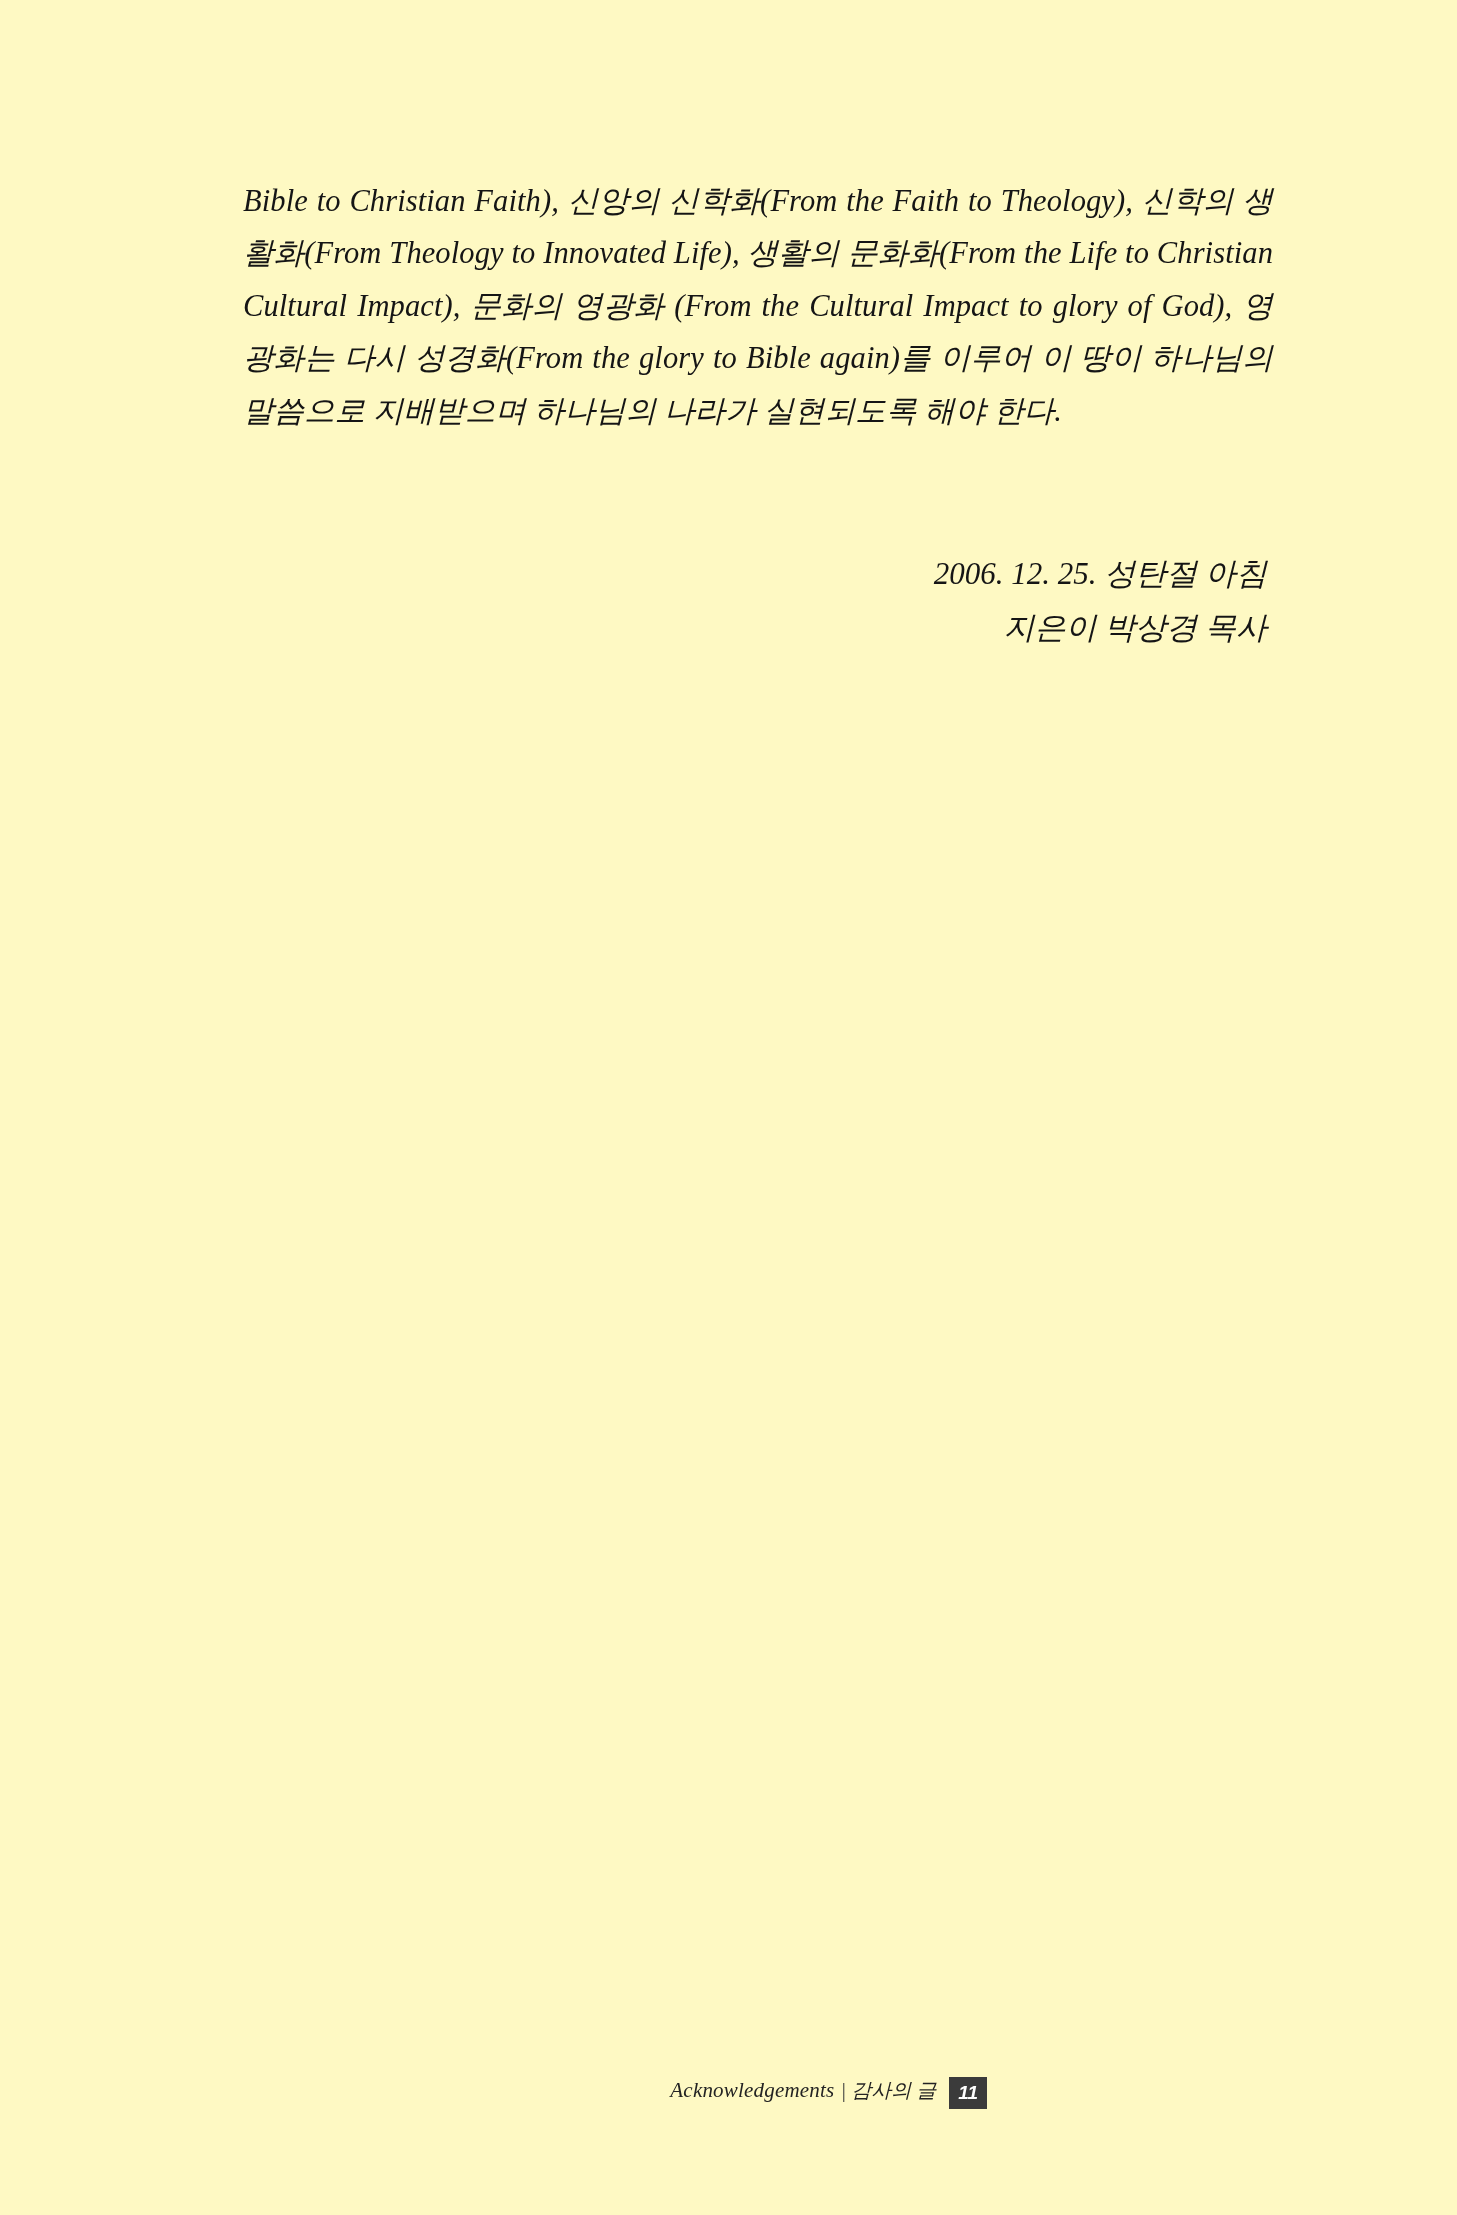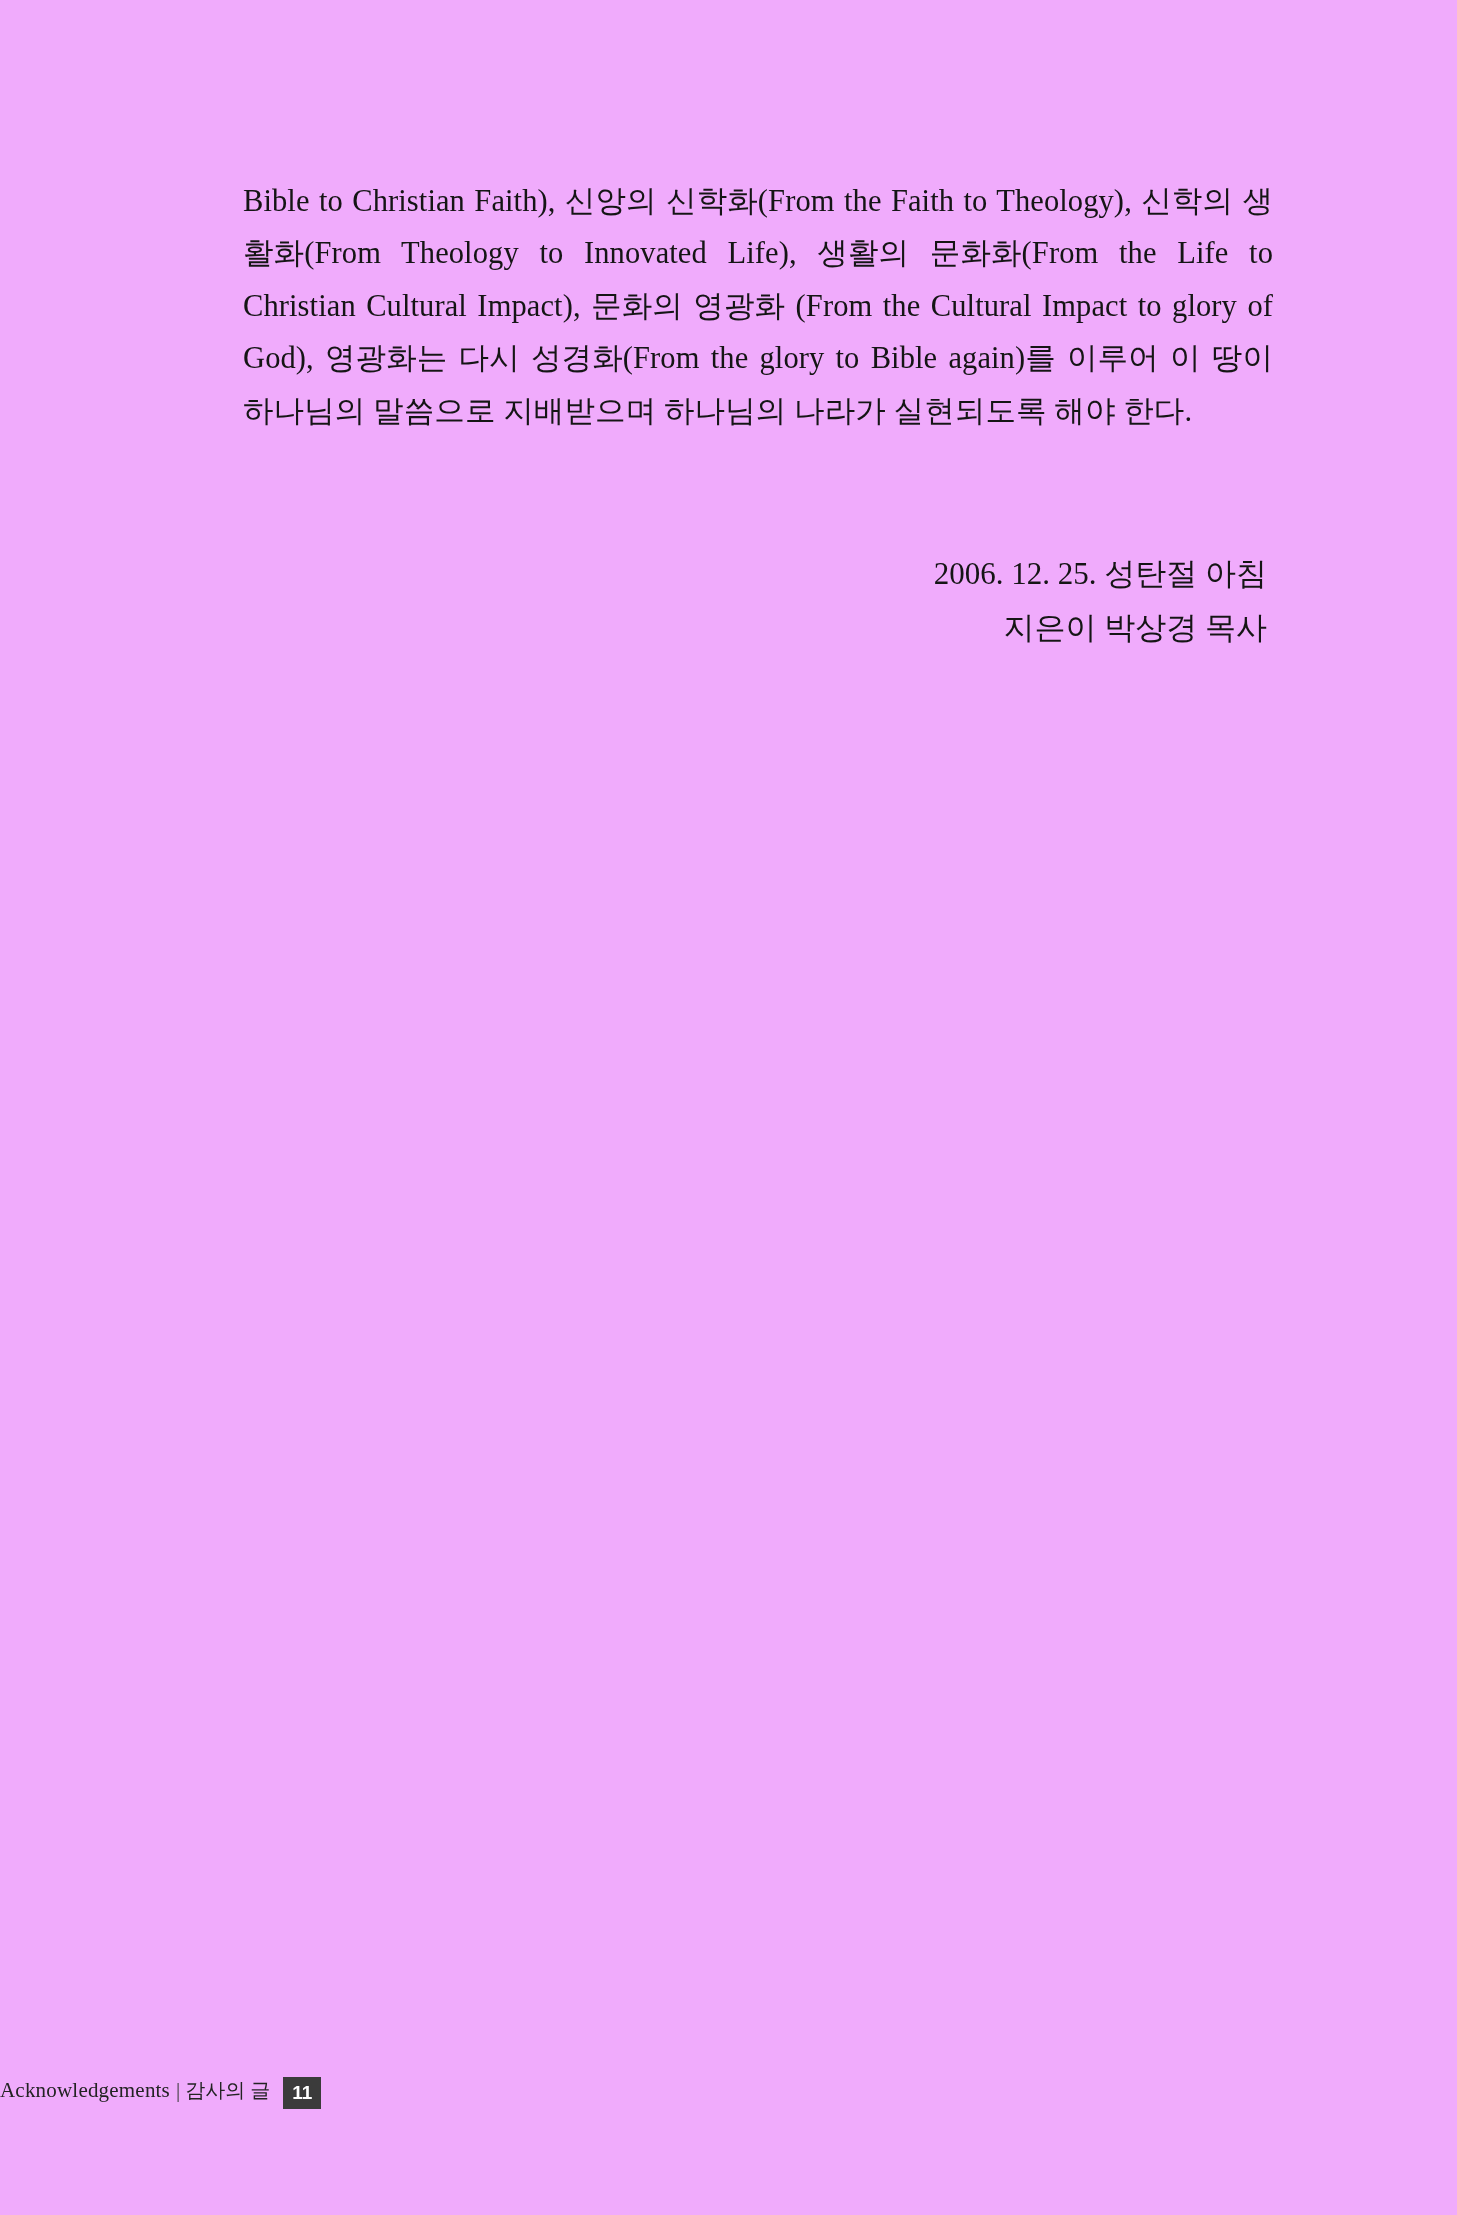--- a/index.html
+++ b/index.html
@@ -13,21 +13,22 @@
     position: relative;
     font-family: "Liberation Serif", serif;
     color: #1a1a1a;
     overflow: hidden;
   }
   .page {
     position: absolute;
     left: 0; top: 0;
     width: 1457px;
     height: 2215px;
-    background: #f0abfc;
+    background: #fef9c3;
+    font-style: italic;
   }
   .content {
     position: absolute;
     left: 243px;
     top: 175px;
     width: 1030px;
   }
   .para {
     font-size: 30.5px;
     line-height: 1.72;
@@ -52,21 +53,21 @@
   }
   .sig-line {
     display: block;
     padding-right: 6px;
   }
   .footer {
     position: absolute;
     left: 0;
     bottom: 108px;
     width: 1235px;
-    text-align: left;
+    text-align: right;
     padding-right: 248px;
     box-sizing: border-box;
     font-size: 21px;
     color: #232323;
   }
   .footer .ack {
     font-family: "Liberation Serif", serif;
     letter-spacing: 0.2px;
   }
   .footer .sep {

